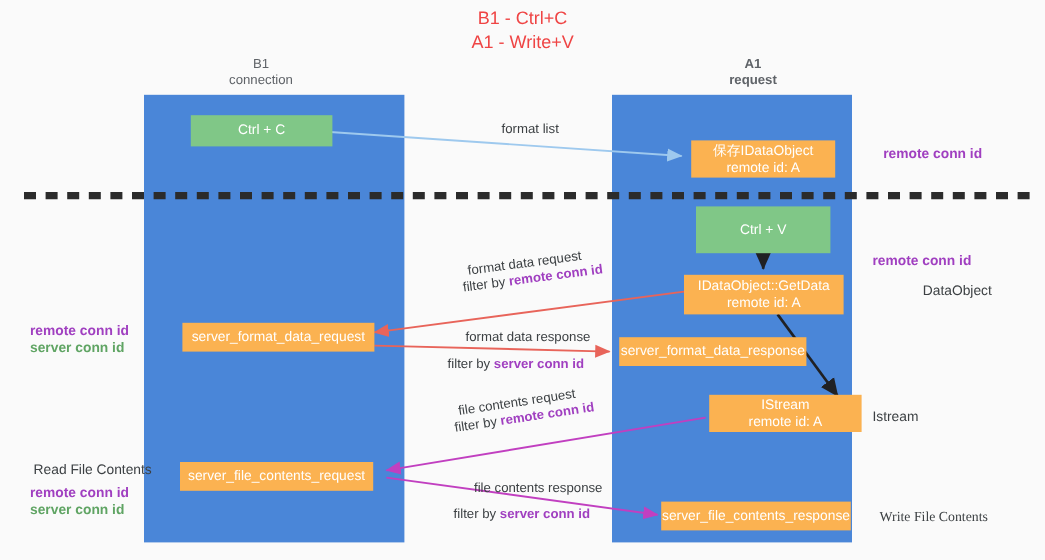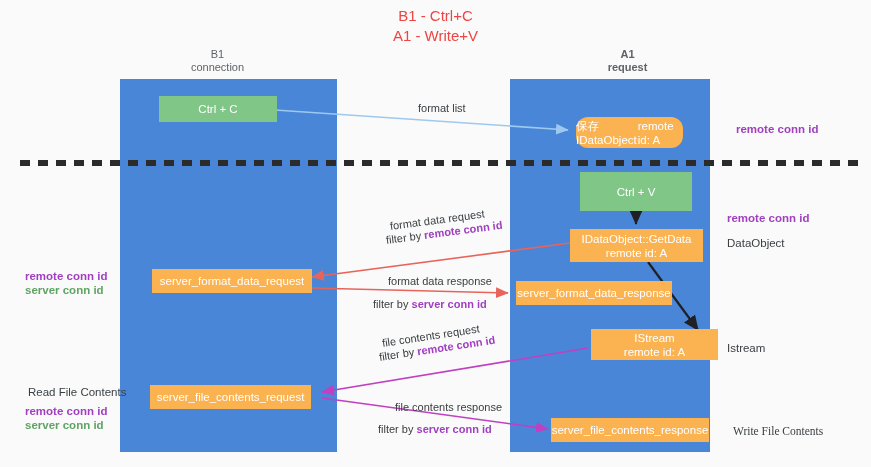--- a/index.html
+++ b/index.html
@@ -109,21 +109,21 @@
 
     <line x1="588" y1="348" x2="322" y2="392" stroke="#c13fc0" stroke-width="1.6" marker-end="url(#ah-mag)"></line>
 
     <line x1="322" y1="398" x2="548" y2="429" stroke="#c13fc0" stroke-width="1.6" marker-end="url(#ah-mag)"></line>
   </svg>
 
   <div class="box green" style="left:159px;top:96px;width:118px;height:26px;">
     <span>Ctrl + C</span>
   </div>
 
-  <div class="box orange" style="left:576px;top:117px;width:107px;height:31px;flex-direction:row;border-radius:12px;">
+  <div class="box orange" style="left:576px;top:117px;width:120px;height:31px;flex-direction:column;">
     <span>保存IDataObject</span>
     <span>remote id: A</span>
   </div>
 
   <div class="box green" style="left:580px;top:172px;width:112px;height:39px;">
     <span>Ctrl + V</span>
   </div>
 
   <div class="box orange" style="left:570px;top:229px;width:133px;height:33px;flex-direction:column;">
     <span>IDataObject::GetData</span>
@@ -169,21 +169,21 @@
   </div>
 
   <div class="cap" style="left:395px;top:400px;">file contents response</div>
   <div class="cap" style="left:378px;top:422px;">
     <span>filter by </span><span class="purple">server conn id</span>
   </div>
 
   <div class="side purple" style="left:736px;top:122px;">remote conn id</div>
 
   <div class="side purple" style="left:727px;top:211px;">remote conn id</div>
-  <div class="side" style="left:727px;top:236px;">DataObject</div>
+  <div class="side" style="left:769px;top:236px;">DataObject</div>
 
   <div class="side" style="left:727px;top:341px;">Istream</div>
 
   <div class="side" style="left:733px;top:424px;font-family:Liberation Serif, serif;">Write File Contents</div>
 
   <div class="side purple" style="left:25px;top:269px;">remote conn id</div>
   <div class="side green-t" style="left:25px;top:283px;">server conn id</div>
 
   <div class="side" style="left:28px;top:385px;">Read File Contents</div>
   <div class="side purple" style="left:25px;top:404px;">remote conn id</div>

